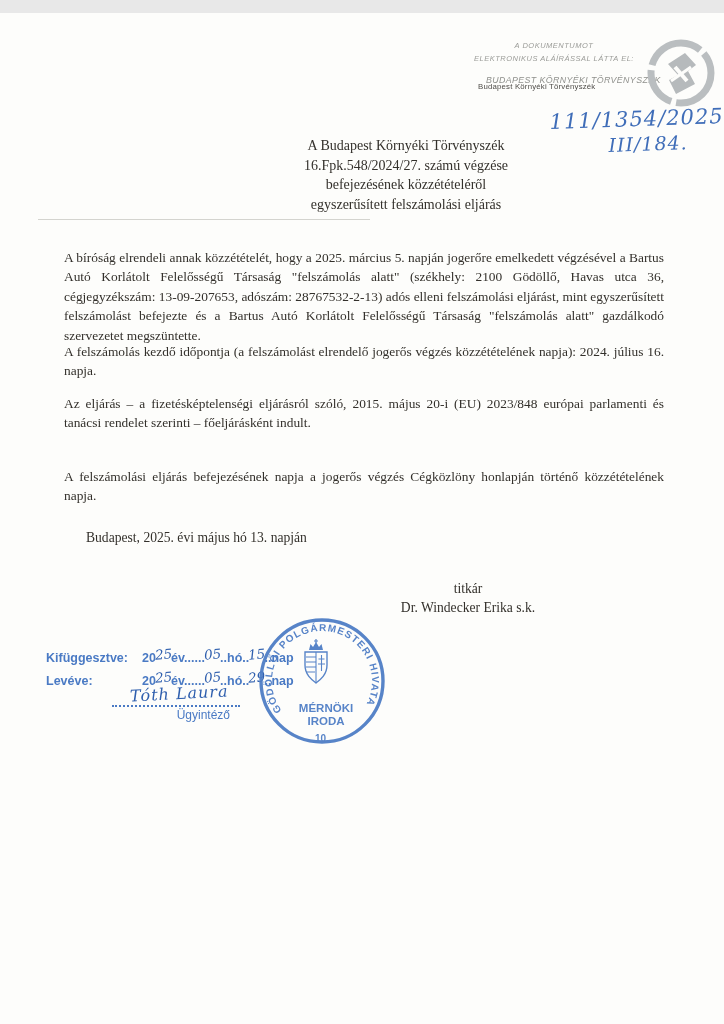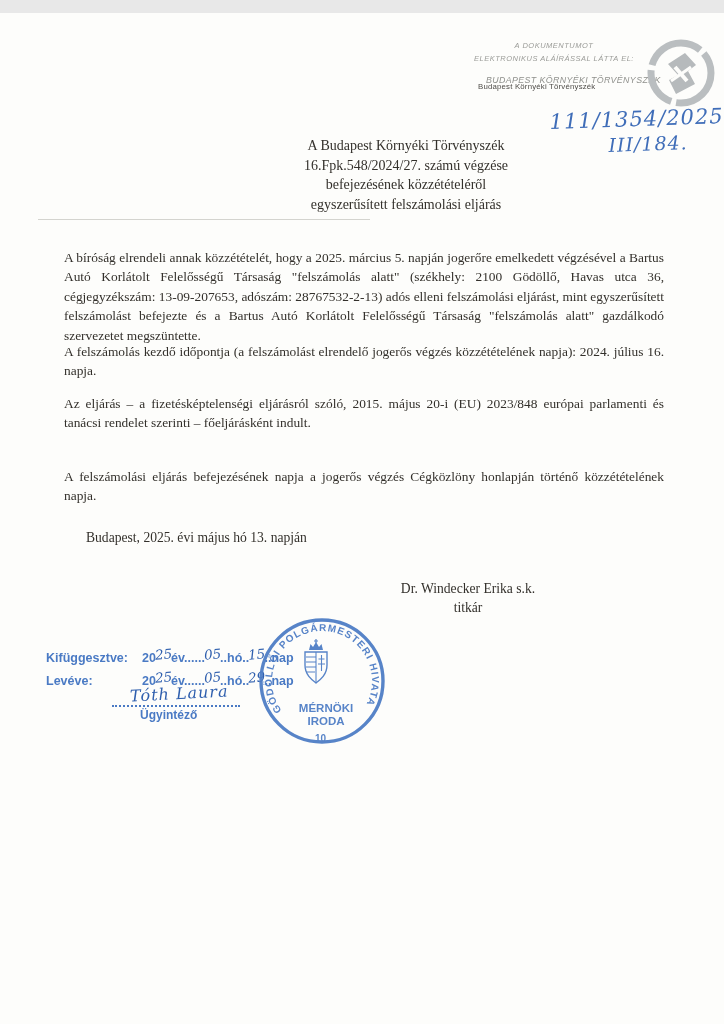--- a/index.html
+++ b/index.html
@@ -89,23 +89,23 @@
     color:#2f5fae; font-family:"DejaVu Serif", serif;
     font-style:italic; font-size:16px; letter-spacing:1px;
     transform:rotate(-3deg); white-space:nowrap;
   }
   .clerk-dots{
     position:absolute; top:692px; left:112px; width:128px;
     border-bottom:2px dotted #4a7ac4;
   }
   .clerk-role{
     position:absolute; top:695px; left:140px; width:90px;
-    text-align:left; color:#4a7ac4;
+    text-align:right; color:#4a7ac4;
     font-family:"Liberation Sans", sans-serif;
-    font-size:12px; font-weight:700;
+    font-size:12px; font-weight:400;
   }
   
   .round-stamp{position:absolute; top:598px; left:252px; opacity:.92;}
 </style>
 </head>
 <body>
 
 <div class="page">
 
   <div class="esign">
@@ -142,22 +142,22 @@
   <div class="faint-line"></div>
 
   <div class="para p1">A bíróság elrendeli annak közzétételét, hogy a 2025. március 5. napján jogerőre emelkedett végzésével a Bartus Autó Korlátolt Felelősségű Társaság "felszámolás alatt" (székhely: 2100 Gödöllő, Havas utca 36, cégjegyzékszám: 13-09-207653, adószám: 28767532-2-13) adós elleni felszámolási eljárást, mint egyszerűsített felszámolást befejezte és a Bartus Autó Korlátolt Felelősségű Társaság "felszámolás alatt" gazdálkodó szervezetet megszüntette.</div>
   <div class="para p2">A felszámolás kezdő időpontja (a felszámolást elrendelő jogerős végzés közzétételének napja): 2024. július 16. napja.</div>
   <div class="para p3">Az eljárás – a fizetésképtelenségi eljárásról szóló, 2015. május 20-i (EU) 2023/848 európai parlamenti és tanácsi rendelet szerinti – főeljárásként indult.</div>
   <div class="para p4">A felszámolási eljárás befejezésének napja a jogerős végzés Cégközlöny honlapján történő közzétételének napja.</div>
 
   <div class="date-line">Budapest, 2025. évi május hó 13. napján</div>
 
   <div class="sig">
+    <div>titkár</div>
     <div>Dr. Windecker Erika s.k.</div>
-    <div>titkár</div>
   </div>
 
   <div class="posting">
     <div>
       <span class="label">Kifüggesztve:</span><span>20</span><span class="hand">25</span><span>év......</span><span class="hand">05</span><span>..hó..</span><span class="hand">15</span><span>..nap</span>
     </div>
     <div>
       <span class="label">Levéve:</span><span>20</span><span class="hand">25</span><span>év......</span><span class="hand">05</span><span>..hó..</span><span class="hand">29</span><span>..nap</span>
     </div>
   </div>

